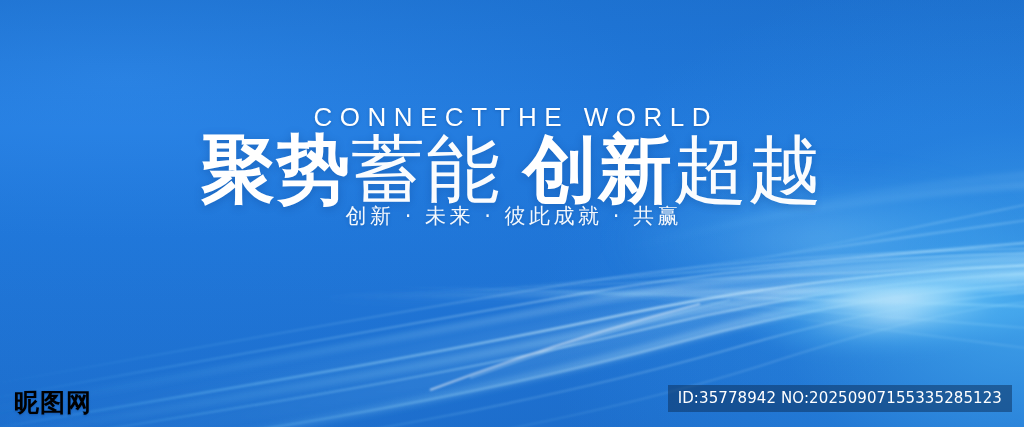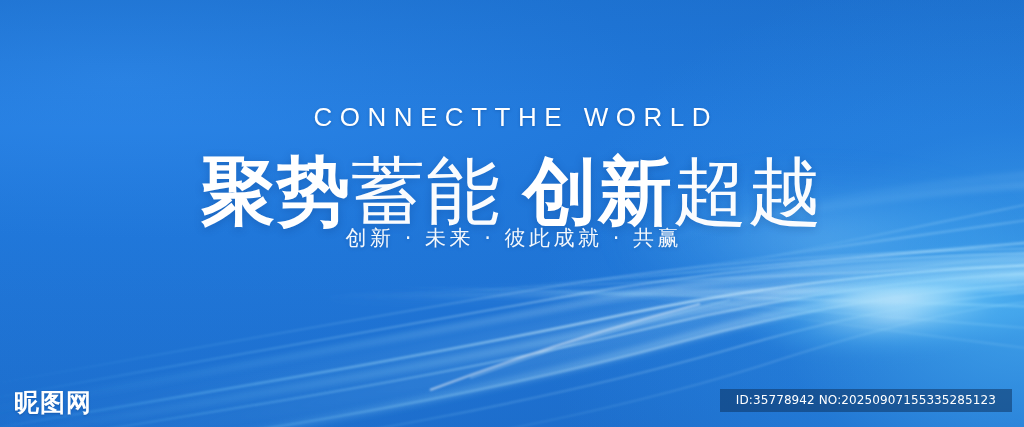--- a/index.html
+++ b/index.html
@@ -96,21 +96,21 @@
   .streaks svg { display: block; }
 
   
   .watermark {
     position: absolute;
     left: 14px;
     bottom: 12px;
     display: flex;
     align-items: baseline;
     gap: 9px;
-    color: #ffffff;
+    color: #000000;
     text-shadow: 0 1px 2px rgba(10,60,130,0.45);
     white-space: nowrap;
   }
   .watermark .wm-cn {
     font-family: "DejaVu Sans", sans-serif;
     font-size: 25px;
     font-weight: 700;
     letter-spacing: 1px;
     line-height: 1;
   }
@@ -119,25 +119,25 @@
     font-size: 21px;
     font-weight: 700;
     letter-spacing: 0.3px;
     line-height: 1;
   }
 
   .id-badge {
     position: absolute;
     right: 12px;
     bottom: 15px;
-    padding: 4px 16px 5px;
+    padding: 4px 10px 5px;
     background: rgba(12,48,92,0.52);
     color: #ffffff;
     font-family: "DejaVu Sans", sans-serif;
-    font-size: 12px;
+    font-size: 15px;
     letter-spacing: 0.1px;
     line-height: 1.2;
     white-space: nowrap;
   }
 
   
   .content {
     position: absolute;
     left: 0;
     right: 0;
@@ -151,21 +151,21 @@
     font-family: "Liberation Sans", sans-serif;
     font-size: 26px;
     font-weight: 400;
     letter-spacing: 7.5px;
     line-height: 1;
     text-indent: 7.5px;
     text-shadow: 0 1px 3px rgba(12,60,130,0.35);
   }
 
   .headline {
-    margin-top: 24px;
+    margin-top: 2px;
     line-height: 1;
     white-space: nowrap;
     color: #ffffff;
     font-family: "DejaVu Sans", "Liberation Sans", sans-serif;
     font-size: 74px;
     text-shadow: 0 2px 8px rgba(10,55,125,0.30);
   }
   .headline .hl-bold {
     font-weight: 700;
     letter-spacing: 1px;

